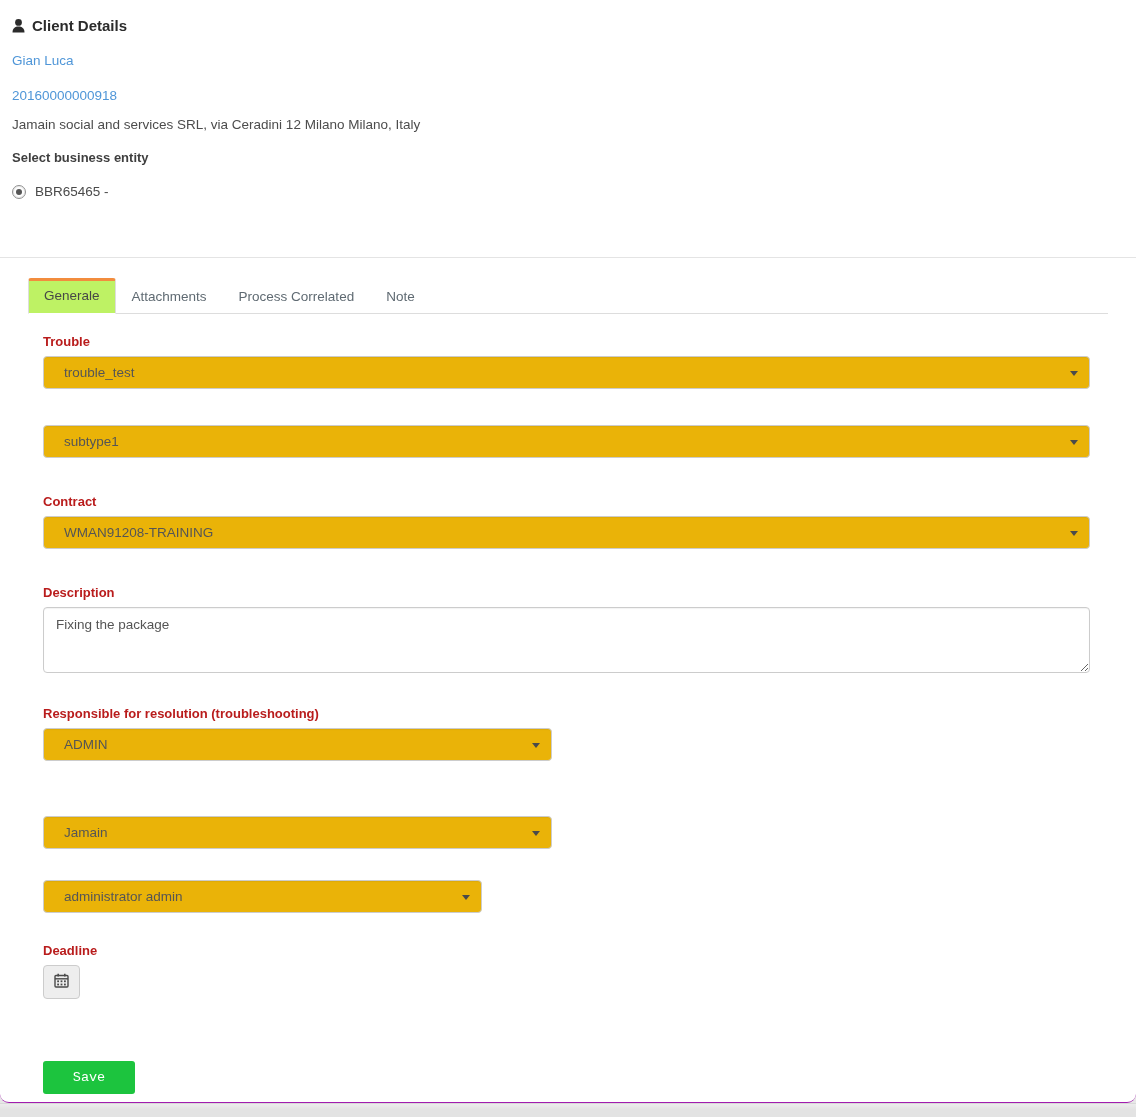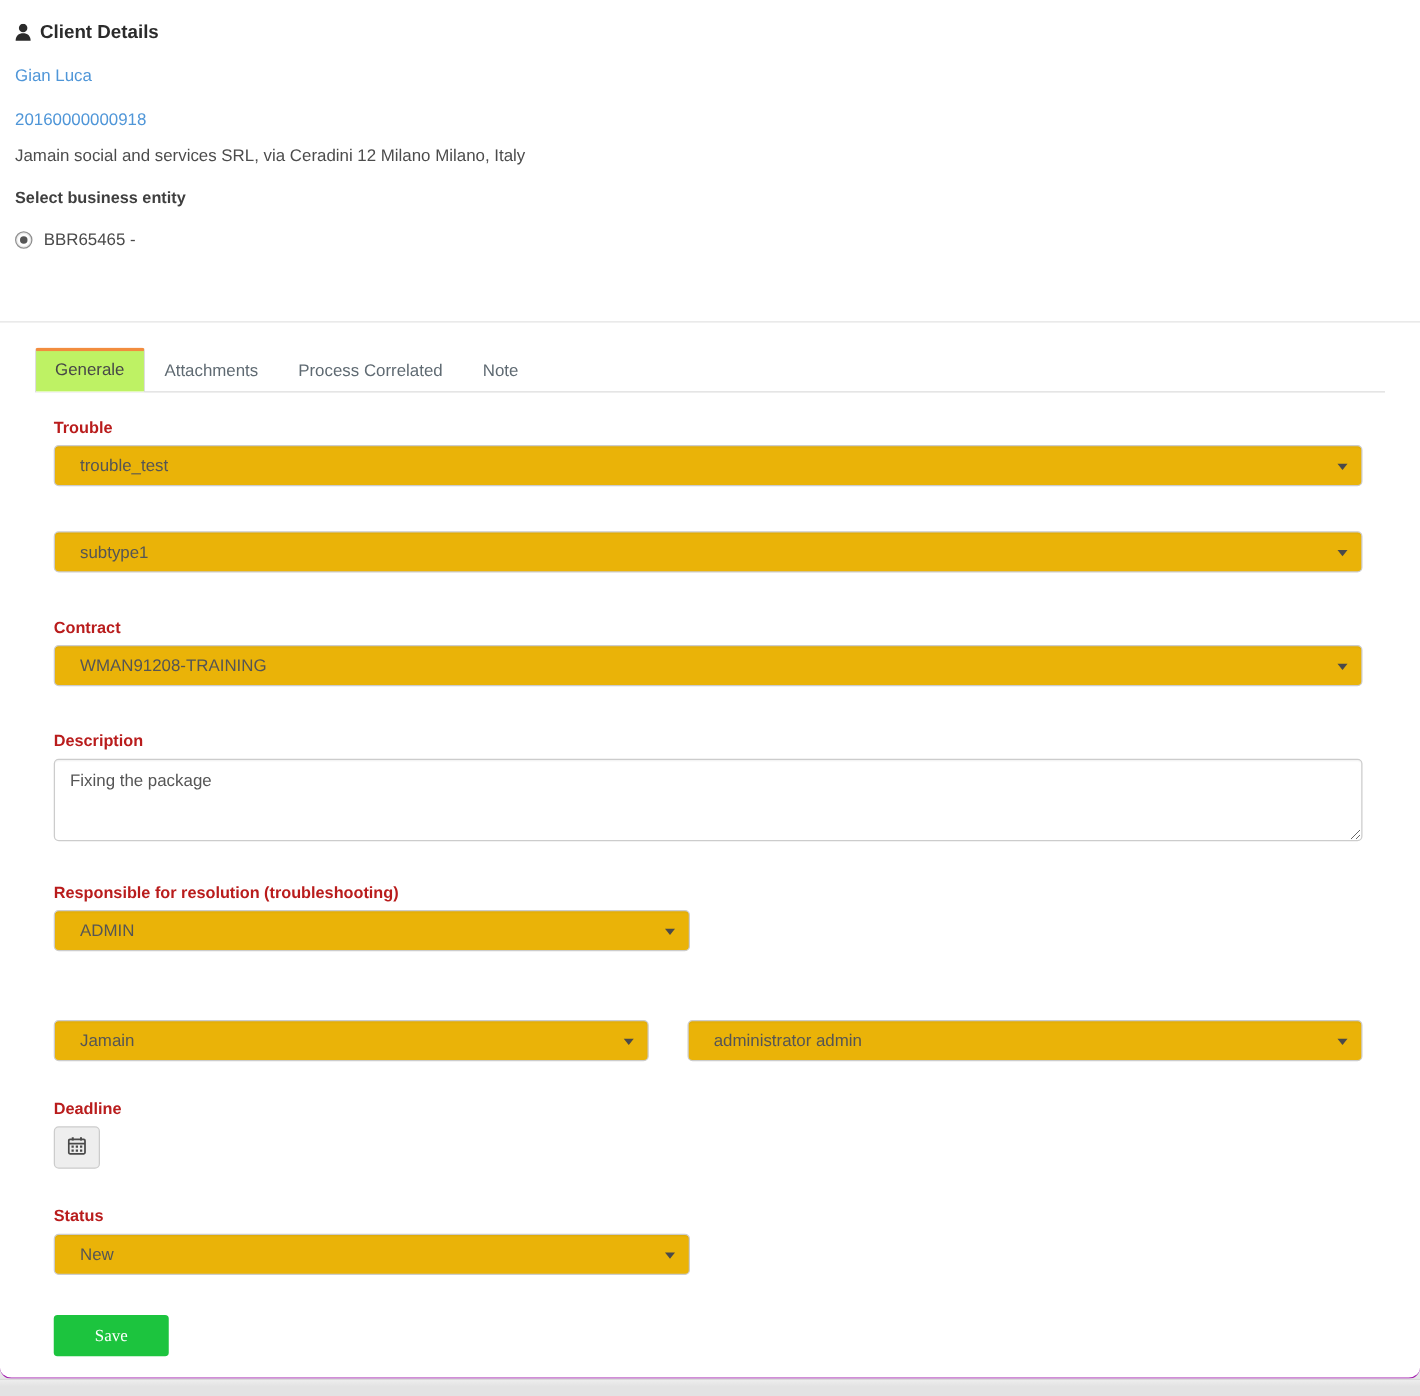--- a/index.html
+++ b/index.html
@@ -143,20 +143,21 @@
     border-left: 4px solid transparent;
     border-right: 4px solid transparent;
     border-top: 5px solid #4a4a4a;
   }
   .w-full  { width: 1047px; }
   .w-half  { width: 509px; }
   .dual-row {
     display: flex;
     gap: 31px;
     margin-bottom: 30px;
+    flex-direction: column;
   }
   .mb-30 { margin-bottom: 30px; }
   .mb-55 { margin-bottom: 55px; }
 
   textarea.description {
     width: 1047px;
     height: 66px;
     border: 1px solid #cccccc;
     border-radius: 4px;
     box-shadow: inset 0 1px 1px rgba(0,0,0,0.05);
@@ -191,21 +192,21 @@
     cursor: pointer;
   }
   .save-btn {
     margin-top: 32px;
     width: 92px;
     height: 33px;
     background: #1cc43e;
     color: #ffffff;
     border: none;
     border-radius: 3px;
-    font-family: Liberation Serif, serif;
+    font-family: Liberation Mono, monospace;
     font-size: 13.5px;
     cursor: pointer;
   }
 </style>
 </head>
 <body>
 
 <div class="panel">
 
   <div class="client-section">
@@ -273,21 +274,21 @@
         <span>ADMIN</span>
         <span class="caret"></span>
       </div>
     </div>
 
     <div class="dual-row">
       <div class="select-box w-half">
         <span>Jamain</span>
         <span class="caret"></span>
       </div>
-      <div class="select-box" style="width:578px;">
+      <div class="select-box" style="width:439px;">
         <span>administrator admin</span>
         <span class="caret"></span>
       </div>
     </div>
 
     <div class="form-group mb-30">
       <label class="form-label">Deadline</label>
       <div class="input-group">
         <button class="calendar-btn">
           <span>
@@ -301,26 +302,19 @@
               <rect x="10" y="7.4" width="1.8" height="1.8" fill="#4a4a4a"></rect>
               <rect x="3.2" y="10.6" width="1.8" height="1.8" fill="#4a4a4a"></rect>
               <rect x="6.6" y="10.6" width="1.8" height="1.8" fill="#4a4a4a"></rect>
               <rect x="10" y="10.6" width="1.8" height="1.8" fill="#4a4a4a"></rect>
             </svg>
           </span>
         </button>
       </div>
     </div>
 
-    <div class="form-group" style="margin-bottom:0;">
-      <label class="form-label">Status</label>
-      <div class="select-box w-half">
-        <span>New</span>
-        <span class="caret"></span>
-      </div>
-    </div>
 
     <button class="save-btn">Save</button>
 
   </div>
 </div>
 
 <div class="bottom-bar"></div>
 
 </body></html>

